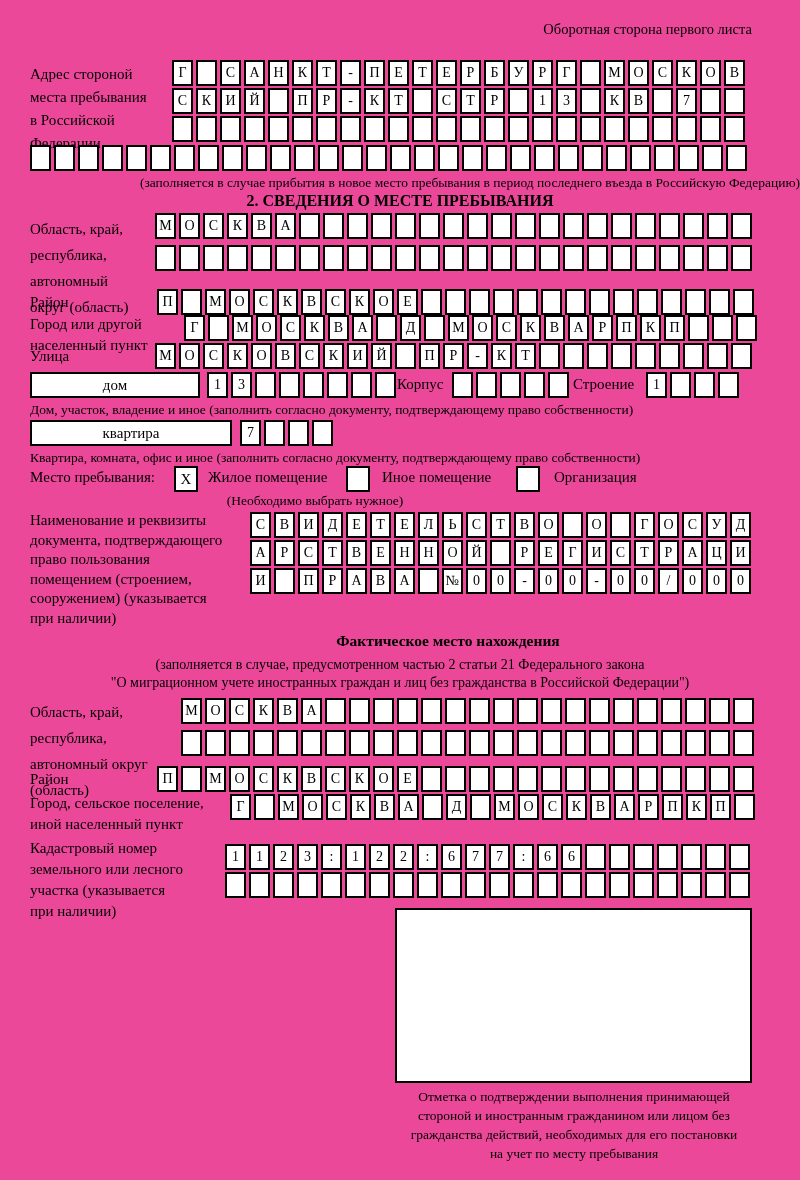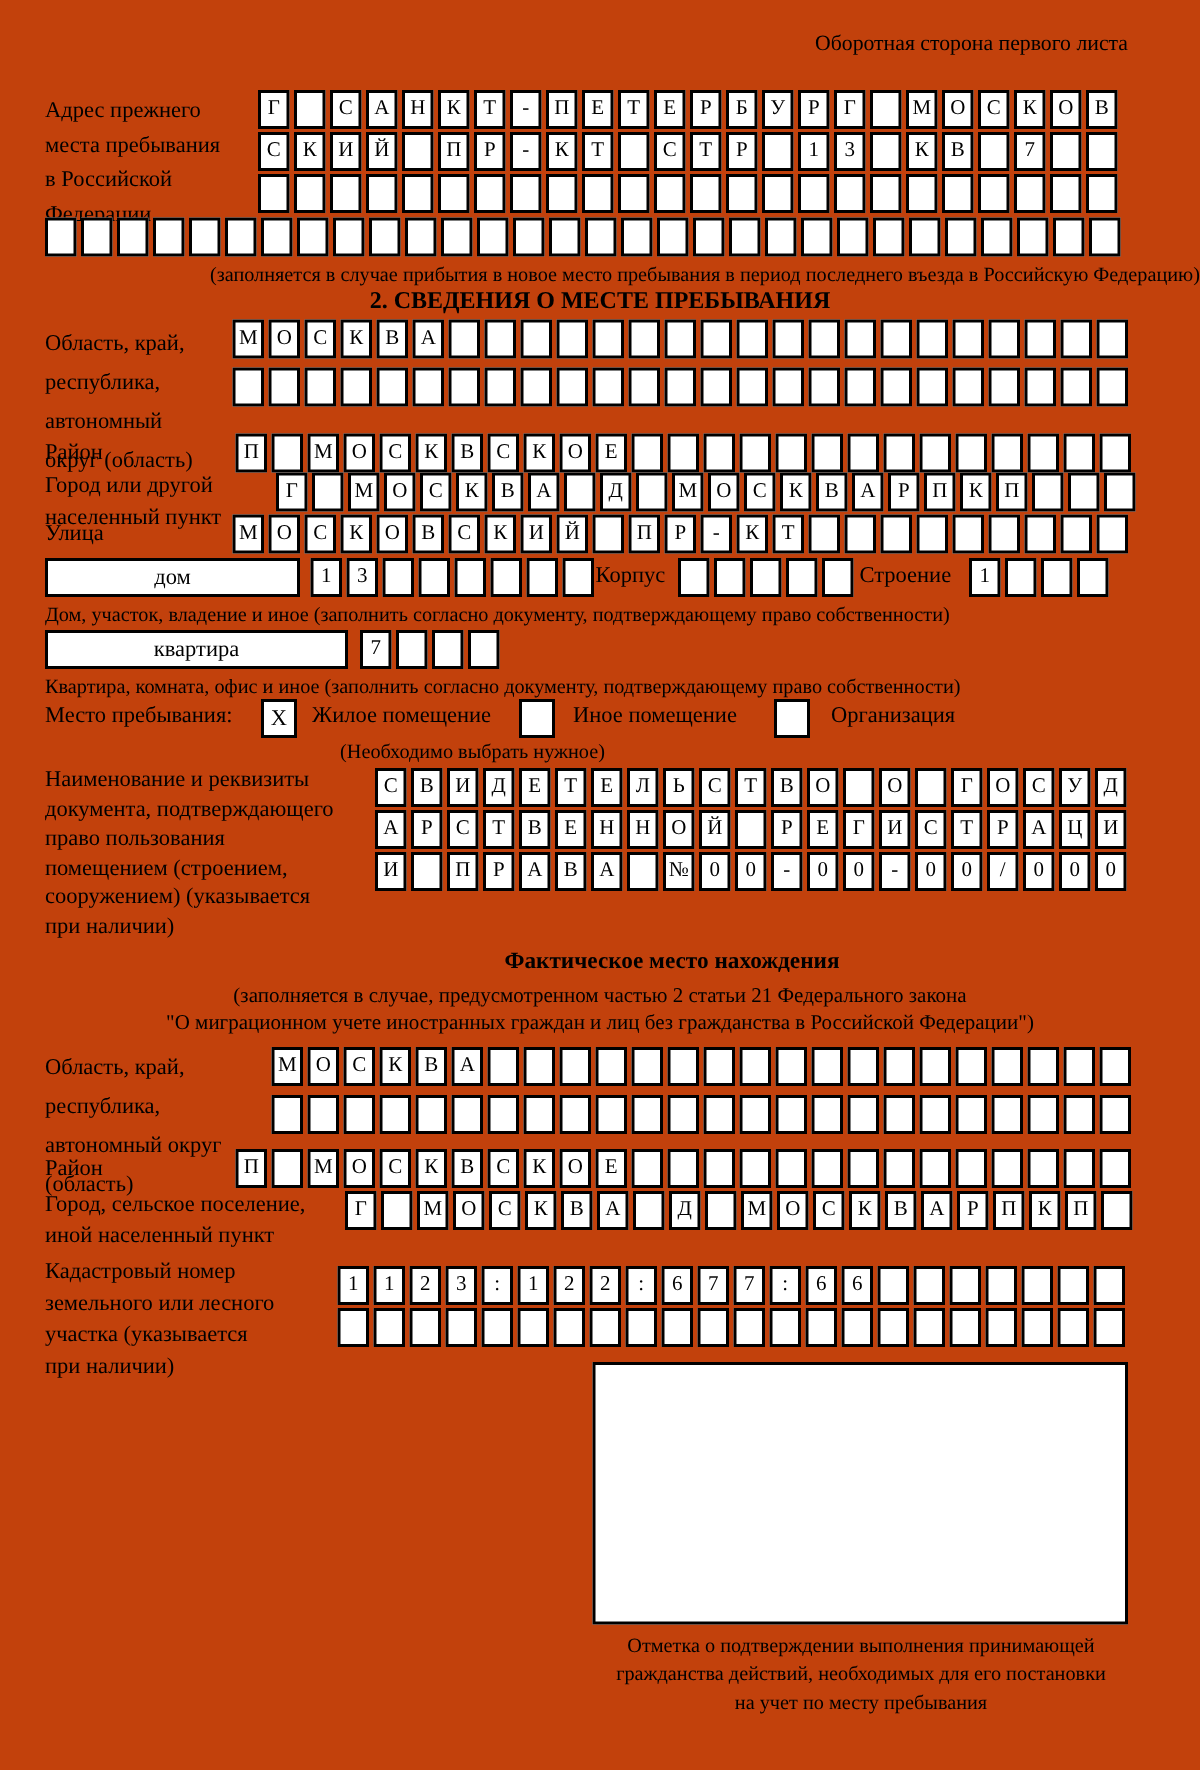--- a/index.html
+++ b/index.html
@@ -1,17 +1,17 @@
 <!DOCTYPE html>
 <html><head>
 <meta charset="utf-8">
 <style>
   html,body{margin:0;padding:0;background:#fff;}
   .page{
-    position:relative;width:800px;height:1180px;background:#c2410c;color:#000;
+    position:relative;width:800px;height:1180px;background:#ec4899;color:#000;
     font-family:"Liberation Serif",serif;overflow:hidden;
   }
   .abs{position:absolute;}
   .lbl{font-size:15px;line-height:21px;}
   .lbl .line{white-space:nowrap;}
   .cap{font-size:13.5px;line-height:17px;}
   .center{left:0;width:800px;text-align:right;}
   .h2{font-size:16px;font-weight:bold;left:0;width:800px;text-align:center;}
   .h3{font-size:15.5px;font-weight:bold;left:0;width:800px;text-align:center;padding-left:48px;}
   .sub{font-size:14px;left:0;width:800px;text-align:center;}
@@ -33,21 +33,21 @@
   .bigbox{box-sizing:border-box;border:2px solid #000;background:#fff;}
 </style>
 </head>
 <body>
 
 <div class="page">
 
   <div class="abs" style="top:21px;right:48px;font-size:14.5px;">Оборотная сторона первого листа</div>
 
   <div class="abs lbl" style="left:30px;top:63px;width:150px;line-height:23px;">
-      <div class="line">Адрес прежнего</div>
+      <div class="line">Адрес стороной</div>
       <div class="line">места пребывания</div>
       <div class="line">в Российской</div>
       <div class="line">Федерации</div>
     </div>
   <div class="abs row" style="left:172px;top:60px;">
       <span class="cell">Г</span>
       <span class="cell"></span>
       <span class="cell">С</span>
       <span class="cell">А</span>
       <span class="cell">Н</span>
@@ -605,17 +605,18 @@
       <span class="cell"></span>
       <span class="cell"></span>
       <span class="cell"></span>
       <span class="cell"></span>
       <span class="cell"></span>
     </div>
 
   <div class="abs bigbox" style="left:395px;top:908px;width:357px;height:175px;"></div>
   <div class="abs cap" style="left:392px;top:1087px;width:364px;text-align:center;line-height:19px;">
       <div class="line">Отметка о подтверждении выполнения принимающей</div>
+      <div class="line">стороной и иностранным гражданином или лицом без</div>
       <div class="line">гражданства действий, необходимых для его постановки</div>
       <div class="line">на учет по месту пребывания</div>
     </div>
 
 </div>
 
 </body></html>

